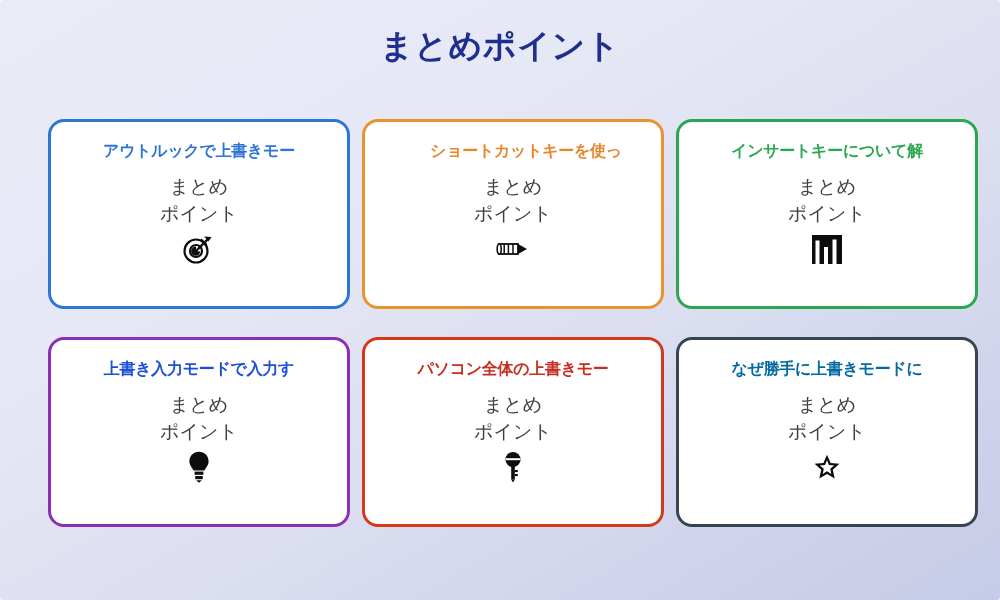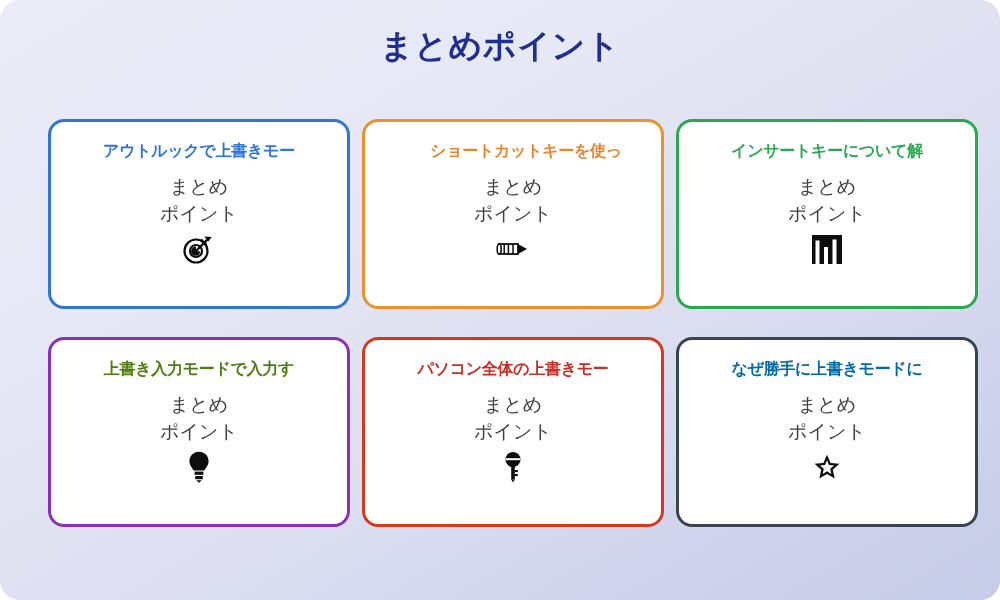--- a/index.html
+++ b/index.html
@@ -12,21 +12,21 @@
     height: 600px;
     overflow: hidden;
     font-family: "Liberation Sans", "DejaVu Sans", sans-serif;
   }
 
   #slide {
     position: relative;
     width: 1000px;
     height: 600px;
     box-sizing: border-box;
-    border-radius: 20px;
+    border-radius: 3px;
     overflow: hidden;
     background: linear-gradient(150deg, #e9ebf7 0%, #e6e8f5 32%, #dddff1 58%, #ccd0ea 88%, #c6cbe7 100%);
   }
 
   #slide-title {
     position: absolute;
     top: 26px;
     left: 0;
     width: 1000px;
     text-align: center;
@@ -100,21 +100,21 @@
   .card-icon svg { display: block; }
 
   
   .c-blue   { border-color: #2e75d4; }
   .c-blue   .card-title { color: #2e75d4; }
   .c-orange { border-color: #e8932e; }
   .c-orange .card-title { color: #e8852a; padding-left: 32px; }
   .c-green  { border-color: #2aa84f; }
   .c-green  .card-title { color: #2aa84f; }
   .c-purple { border-color: #8b2fb5; }
-  .c-purple .card-title { color: #4d7c0f; }
+  .c-purple .card-title { color: #1d4ed8; }
   .c-red    { border-color: #d33a1c; }
   .c-red    .card-title { color: #c52e22; }
   .c-slate  { border-color: #36454f; }
   .c-slate  .card-title { color: #0369a1; }
 </style>
 </head>
 <body>
 
 <div id="slide">
 

